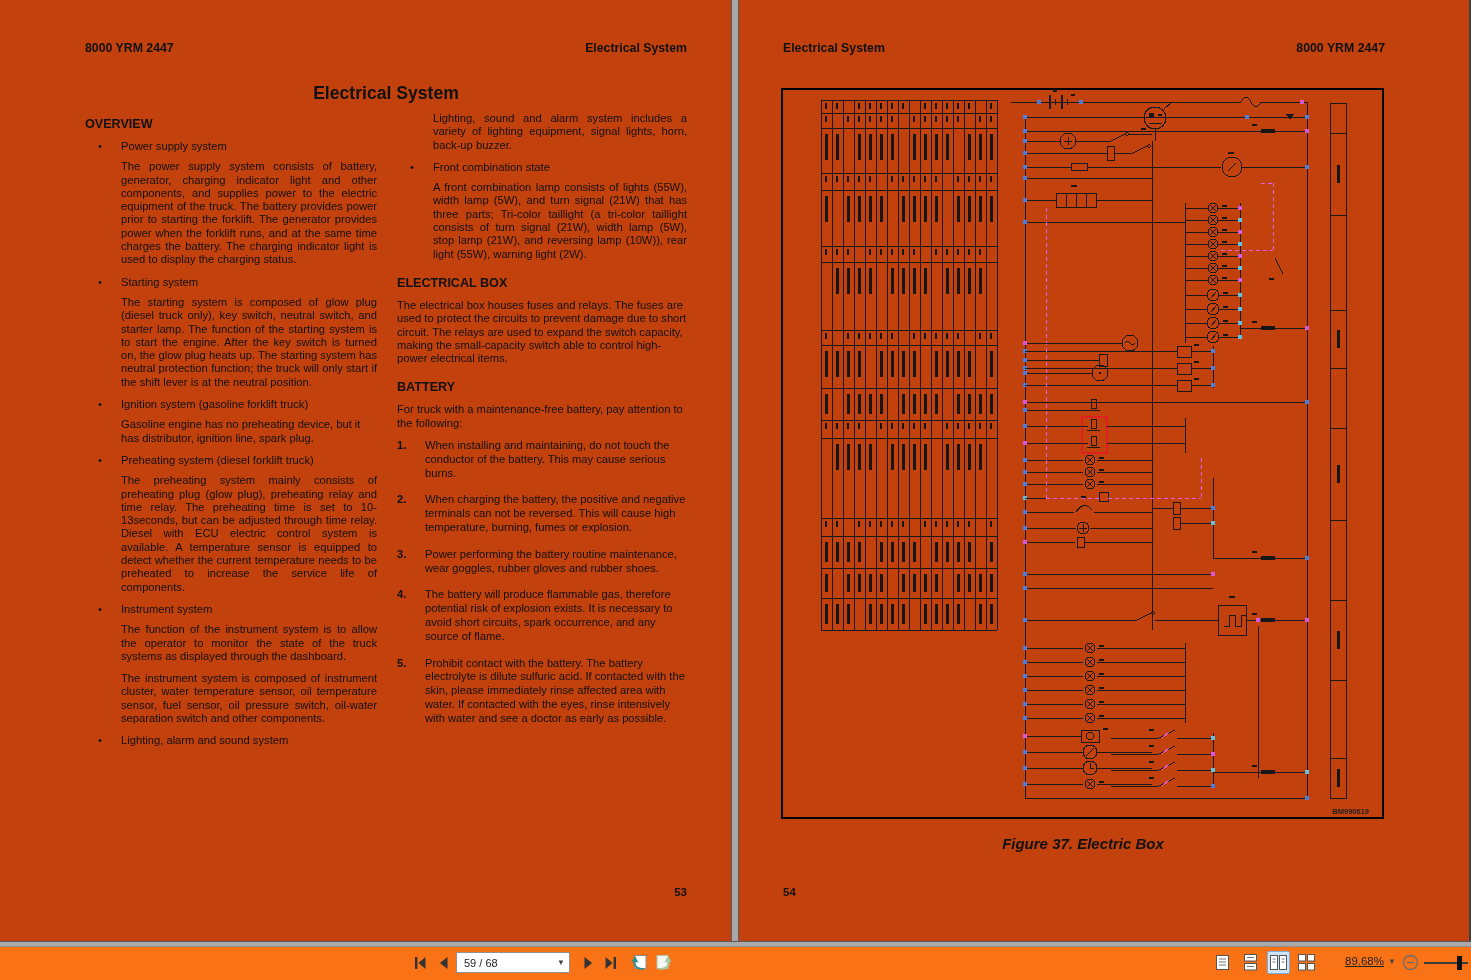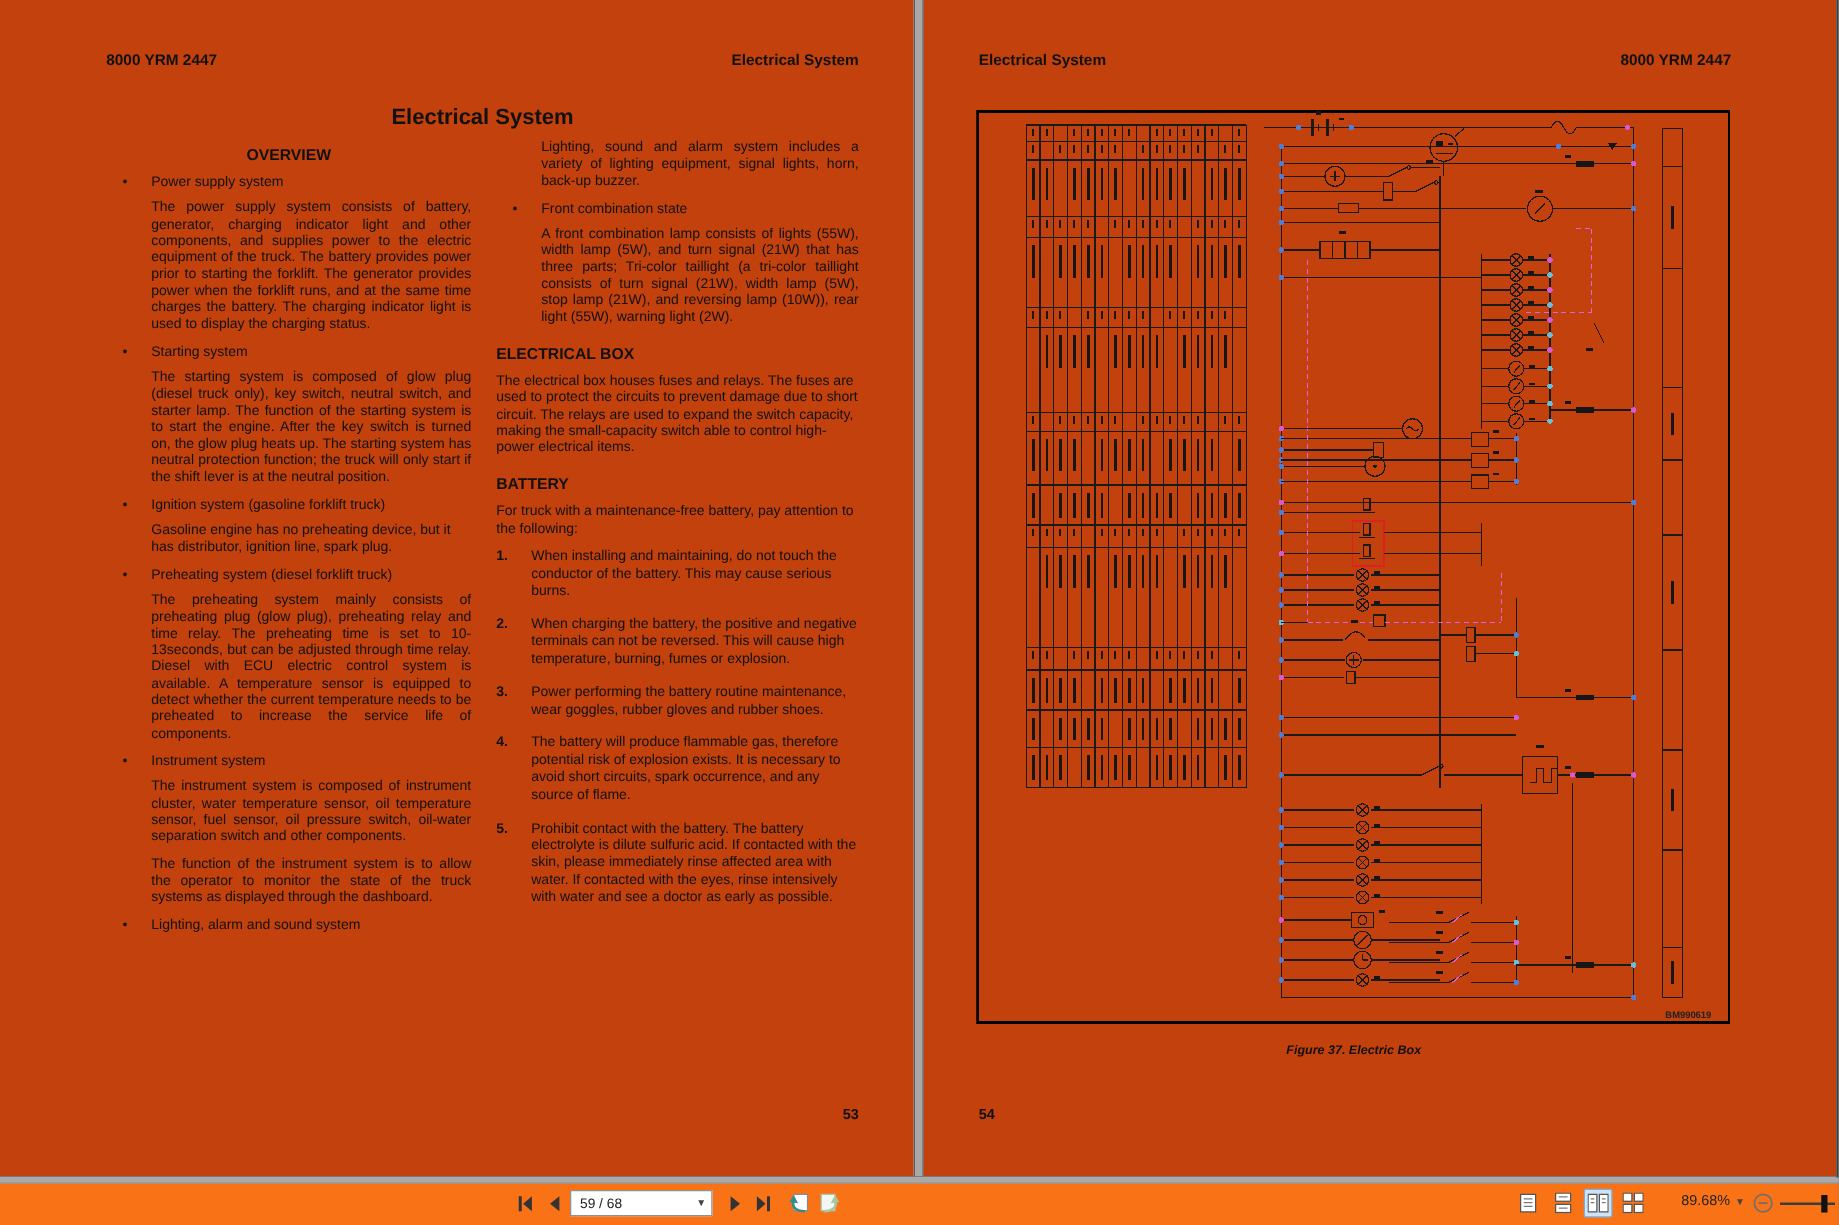--- a/index.html
+++ b/index.html
@@ -19,36 +19,36 @@
   #hdr-right{left:44px;width:602px;}
 
   #doc-title{position:absolute;left:85px;top:83px;width:602px;text-align:center;
              font-size:17.6px;font-weight:bold;}
 
   .col{position:absolute;top:112px;}
   #col1{left:85px;width:292px;}
   #col2{left:397px;width:290px;}
 
   .bh{font-weight:bold;font-size:12.6px;margin:15px 0 9px;}
-  .col > .bh:first-child{margin-top:5px;text-align:center;}
+  .col > .bh:first-child{margin-top:5px;}
   .bp{font-size:11.2px;line-height:13.3px;margin:0 0 9px;}
   .just{text-align:justify;}
   .bli{display:flex;font-size:11.2px;line-height:13.3px;margin:3px 0 7px;}
   .blt{flex:0 0 36px;padding-left:13px;box-sizing:border-box;}
   .bs{margin:0 0 9px 36px;font-size:11.2px;line-height:13.3px;}
   .bn{display:flex;margin:0 0 13px;font-size:11.2px;line-height:13.8px;}
   .bn .num{flex:0 0 28px;font-weight:bold;}
 
   .pageno{position:absolute;top:886px;font-size:11.5px;font-weight:bold;}
   #pn53{left:640px;width:47px;text-align:right;}
   #pn54{left:44px;}
 
   #diagram-wrap{position:absolute;left:42px;top:88px;width:604px;height:732px;}
   #fig-caption{position:absolute;left:42px;top:835px;width:604px;text-align:center;
-               font-size:10px;font-weight:bold;font-style:italic;}
+               font-size:15px;font-weight:bold;font-style:italic;}
 
   
   .w{stroke:#1a1a1a;stroke-width:1;fill:none;}
   .w2{stroke:#1a1a1a;stroke-width:1.7;fill:none;}
   .bx{stroke:#1a1a1a;stroke-width:1;fill:none;}
   .bd{stroke:#000;stroke-width:2;fill:none;}
   .dsh{stroke:#e25fe2;stroke-width:1;fill:none;stroke-dasharray:4 3;}
   .mg{stroke:#e25fe2;stroke-width:1;fill:none;}
   .red{stroke:#e02020;stroke-width:1.3;fill:none;}
   .db{fill:#4a7fe0;}
@@ -63,21 +63,21 @@
   #tb-body{height:33px;background:#f97316;position:relative;}
   .tbtn{position:absolute;top:5px;width:22px;height:22px;display:flex;align-items:center;justify-content:center;}
   .tbtn svg{display:block;}
   #page-box{position:absolute;left:456px;top:5px;width:114px;height:21px;background:#fff;
             border:1px solid #919191;box-sizing:border-box;display:flex;align-items:center;}
   #page-box .pval{flex:1;padding-left:7px;font-size:11px;color:#222;}
   #page-box .caret{width:16px;text-align:center;font-size:8px;color:#444;}
   .laybtn{position:absolute;top:4px;width:23px;height:23px;display:flex;align-items:center;justify-content:center;
           border:1px solid transparent;border-radius:2px;box-sizing:border-box;}
   .laybtn.sel{background:#cfe3f6;border-color:#7aaede;}
-  #zoom-val{position:absolute;left:1332px;top:8px;width:52px;text-align:right;font-size:11.5px;color:#222;}
+  #zoom-val{position:absolute;left:1332px;top:8px;width:52px;text-align:right;font-size:11.5px;color:#222;text-decoration:underline;}
   #zoom-caret{position:absolute;left:1388px;top:10px;font-size:8px;color:#444;}
   #zoom-out{position:absolute;left:1402px;top:7px;}
   #zoom-slider{position:absolute;left:1424px;top:15px;width:44px;height:2px;background:#3c3c3c;}
   #zoom-handle{position:absolute;left:1457px;top:9px;width:5px;height:14px;background:#111;}
 </style>
 </head>
 <body>
 
 <div id="pages">
 
@@ -106,22 +106,22 @@
         <div class="bs">Gasoline engine has no preheating device, but it has distributor, ignition line, spark plug.</div>
         <div class="bli">
           <span class="blt">•</span>
           <span>Preheating system (diesel forklift truck)</span>
         </div>
         <div class="bs just">The preheating system mainly consists of preheating plug (glow plug), preheating relay and time relay. The preheating time is set to 10-13seconds, but can be adjusted through time relay. Diesel with ECU electric control system is available. A temperature sensor is equipped to detect whether the current temperature needs to be preheated to increase the service life of components.</div>
         <div class="bli">
           <span class="blt">•</span>
           <span>Instrument system</span>
         </div>
+        <div class="bs just">The function of the instrument system is to allow the operator to monitor the state of the truck systems as displayed through the dashboard.</div>
         <div class="bs just">The instrument system is composed of instrument cluster, water temperature sensor, oil temperature sensor, fuel sensor, oil pressure switch, oil-water separation switch and other components.</div>
-        <div class="bs just">The function of the instrument system is to allow the operator to monitor the state of the truck systems as displayed through the dashboard.</div>
         <div class="bli">
           <span class="blt">•</span>
           <span>Lighting, alarm and sound system</span>
         </div>
       </div>
     <div class="col" id="col2">
         <div class="bs just">Lighting, sound and alarm system includes a variety of lighting equipment, signal lights, horn, back-up buzzer.</div>
         <div class="bli">
           <span class="blt">•</span>
           <span>Front combination state</span>

